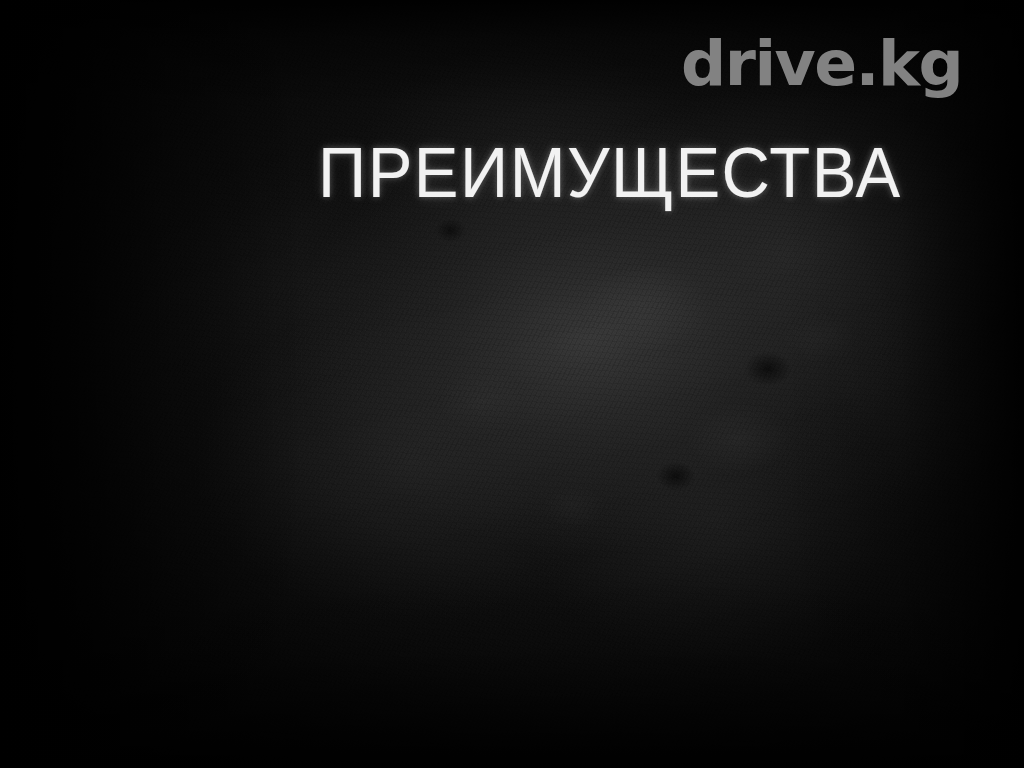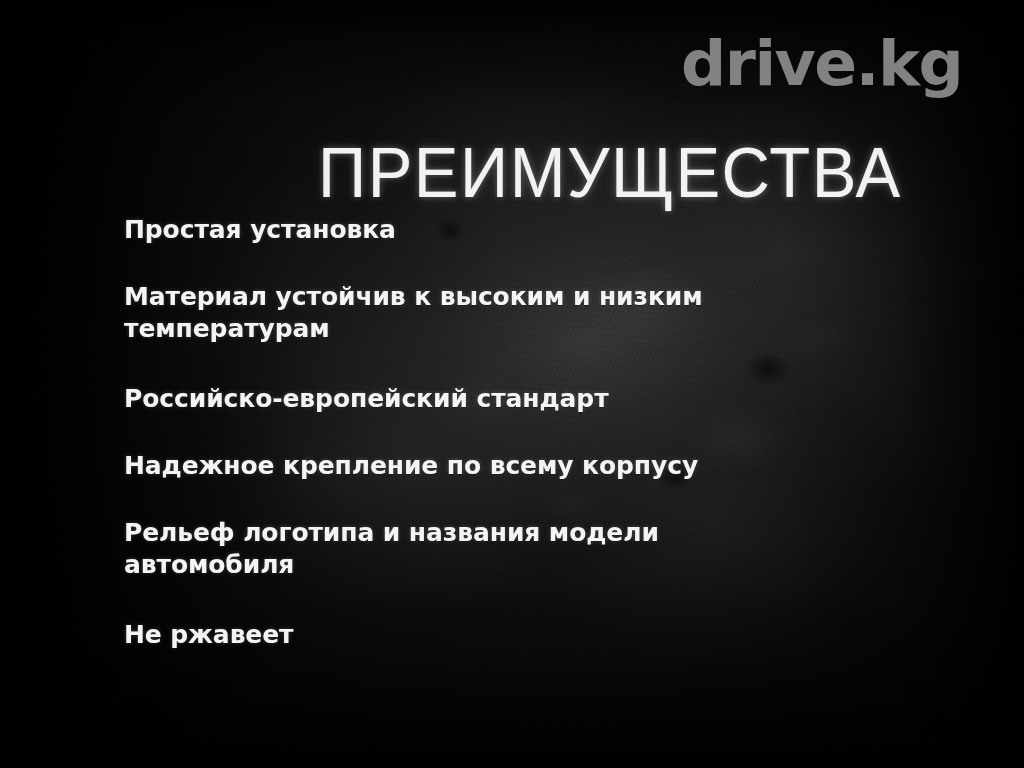--- a/index.html
+++ b/index.html
@@ -162,23 +162,15 @@
   <div class="bg-layer bg-noise"></div>
   <div class="bg-layer bg-vignette"></div>
   <div class="bg-layer bg-edges"></div>
 
   <div class="content">
 
     <div class="watermark">drive.kg</div>
 
     <h1 class="title">ПРЕИМУЩЕСТВА</h1>
 
-    <ul class="benefits">
-      <li class="benefit">Простая установка</li>
-      <li class="benefit is-multiline">Материал устойчив к высоким и низким температурам</li>
-      <li class="benefit">Российско-европейский стандарт</li>
-      <li class="benefit">Надежное крепление по всему корпусу</li>
-      <li class="benefit is-multiline">Рельеф логотипа и названия модели автомобиля</li>
-      <li class="benefit">Не ржавеет</li>
-    </ul>
 
   </div>
 </div>
 
 </body></html>

